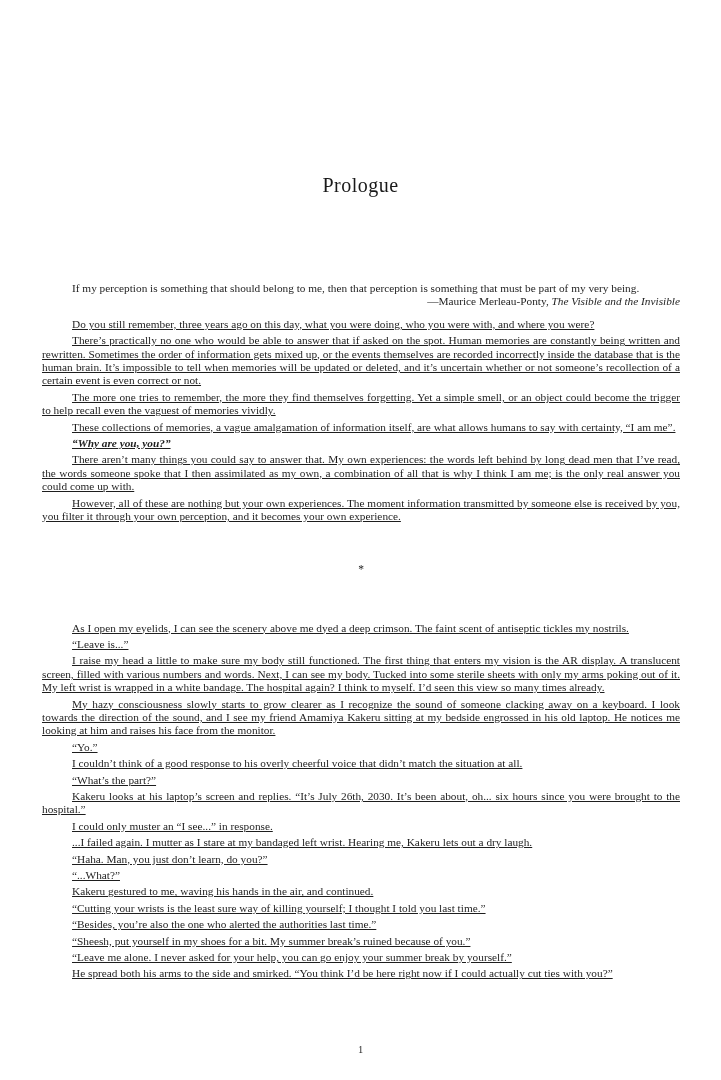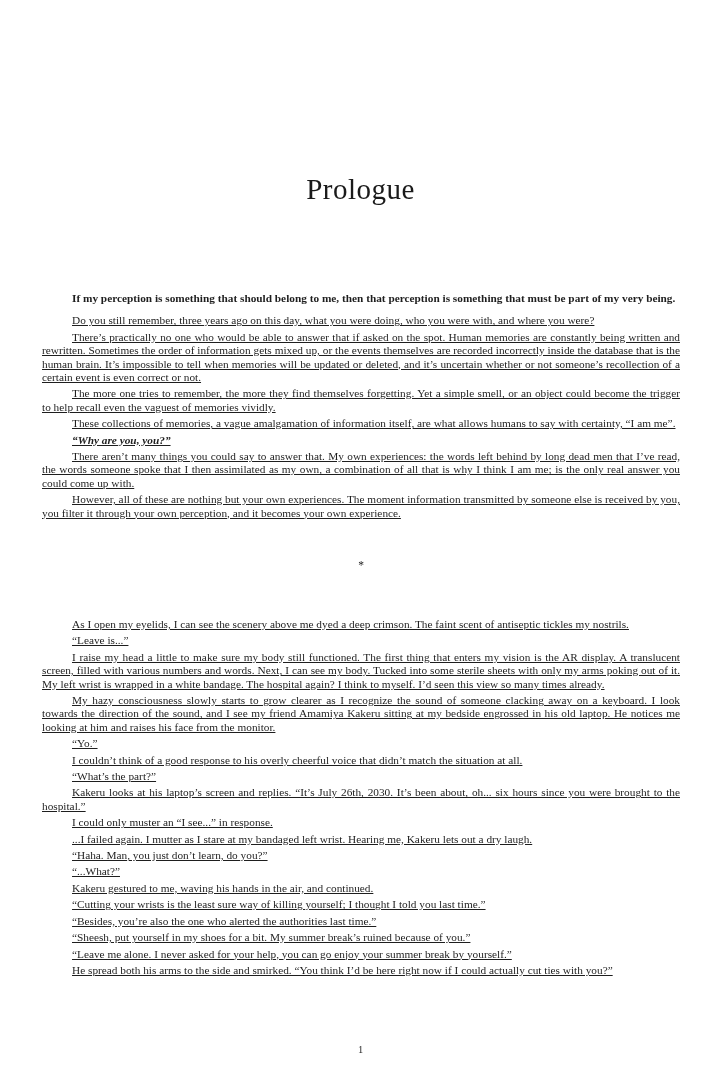--- a/index.html
+++ b/index.html
@@ -14,34 +14,33 @@
     margin: 0 auto;
     background: #ffffff;
     color: #1e1e1e;
     font-family: "Liberation Serif", serif;
     overflow: hidden;
   }
   .book-title {
     margin: 0;
     padding-top: 174px;
     text-align: center;
-    font-size: 29px;
+    font-size: 20px;
     font-weight: 400;
     line-height: 1.1;
     letter-spacing: 0.5px;
     color: #1a1a1a;
   }
   .text-block {
     margin: 0 41px 0 42px;
     font-size: 11.3px;
     line-height: 13.4px;
   }
   .epigraph {
     margin-top: 86px;
-    font-weight: bold;
   }
   .epigraph .quote {
     margin: 0;
     text-indent: 30px;
     text-align: justify;
   }
   .epigraph .attribution {
     margin: 0;
     text-align: right;
   }
@@ -85,20 +84,21 @@
 <body>
 
 <div class="page">
 
   <h1 class="book-title">Prologue</h1>
 
   <div class="text-block">
 
     <div class="epigraph">
       <p class="quote">If my perception is something that should belong to me, then that perception is something that must be part of my very being.</p>
+      <p class="attribution"><span>—Maurice Merleau-Ponty, </span><span class="work-title">The Visible and the Invisible</span></p>
     </div>
 
     <div class="section-1" id="section-intro">
         <p class="para">Do you still remember, three years ago on this day, what you were doing, who you were with, and where you were?</p>
         <p class="para">There’s practically no one who would be able to answer that if asked on the spot. Human memories are constantly being written and rewritten. Sometimes the order of information gets mixed up, or the events themselves are recorded incorrectly inside the database that is the human brain. It’s impossible to tell when memories will be updated or deleted, and it’s uncertain whether or not someone’s recollection of a certain event is even correct or not.</p>
         <p class="para">The more one tries to remember, the more they find themselves forgetting. Yet a simple smell, or an object could become the trigger to help recall even the vaguest of memories vividly.</p>
         <p class="para">These collections of memories, a vague amalgamation of information itself, are what allows humans to say with certainty, “I am me”.</p>
         <p class="para bold-italic">“Why are you, you?”</p>
         <p class="para">There aren’t many things you could say to answer that. My own experiences: the words left behind by long dead men that I’ve read, the words someone spoke that I then assimilated as my own, a combination of all that is why I think I am me; is the only real answer you could come up with.</p>
         <p class="para">However, all of these are nothing but your own experiences. The moment information transmitted by someone else is received by you, you filter it through your own perception, and it becomes your own experience.</p>

